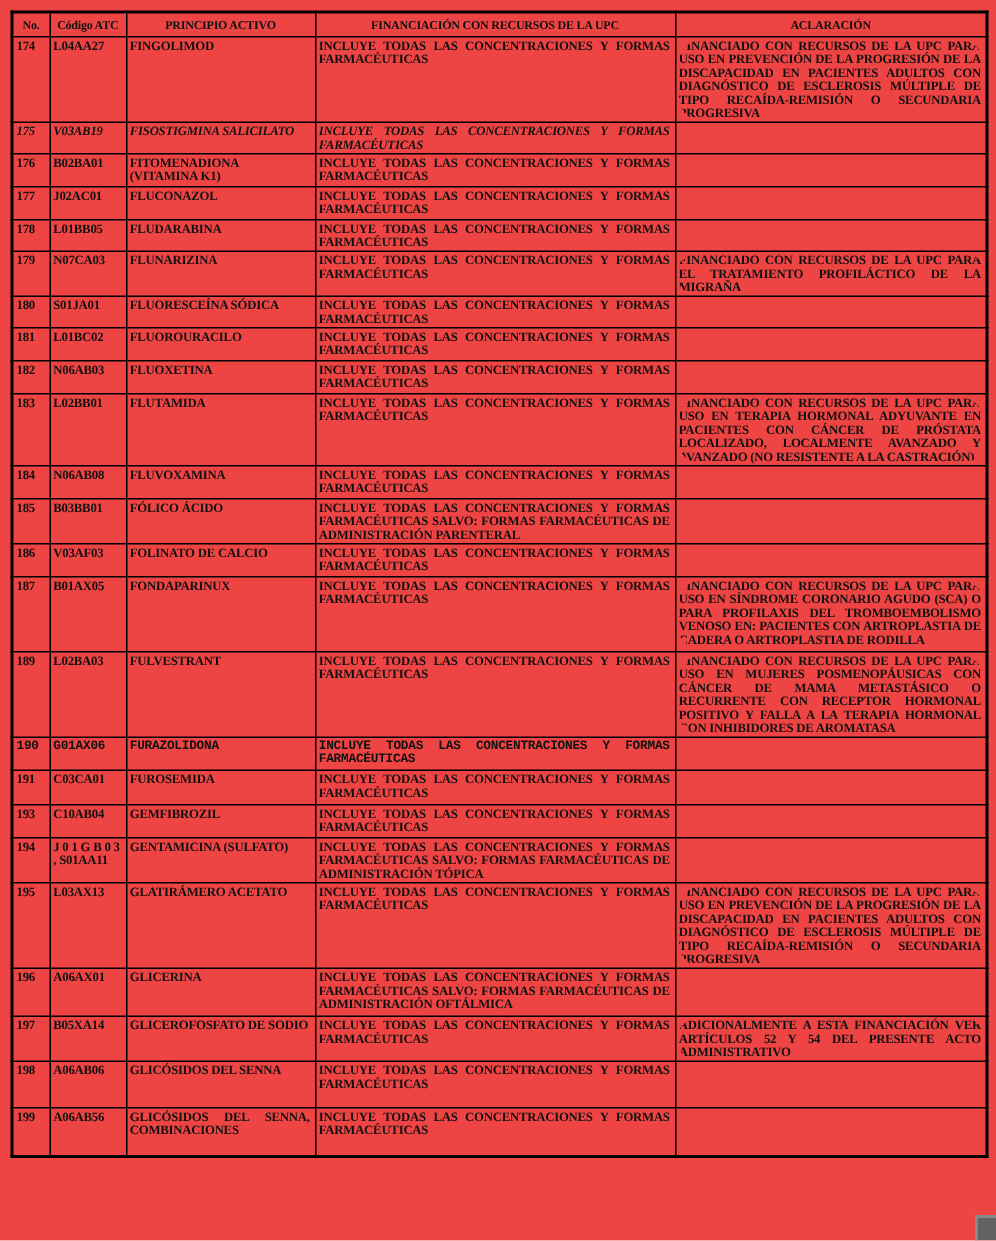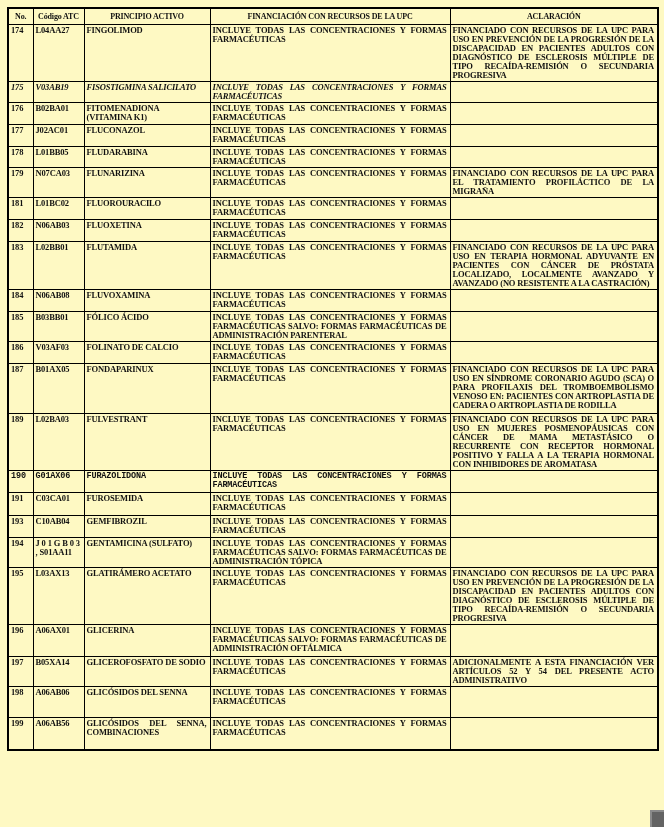--- a/index.html
+++ b/index.html
@@ -4,21 +4,21 @@
 <style>
   html, body {
     margin: 0;
     padding: 0;
     background: #ffffff;
   }
   .page {
     position: relative;
     width: 664px;
     height: 827px;
-    background: #fef9c3;
+    background: #ef4444;
     overflow: hidden;
     font-family: "Liberation Serif", "DejaVu Serif", serif;
     color: #111111;
   }
   table.med-table {
     position: absolute;
     left: 7px;
     top: 7px;
     width: 650px;
     border-collapse: collapse;
@@ -41,21 +41,21 @@
     text-align: center;
     vertical-align: middle;
     padding: 3px 2px;
     font-size: 8px;
     line-height: 9px;
   }
   td.cell-no { text-align: left; padding-left: 3px; }
   td.cell-atc { }
   td.cell-principio { text-align: justify; margin-left: 16px; }
   td.cell-financiacion { text-align: justify; }
-  td.cell-aclaracion { text-align: justify; }
+  td.cell-aclaracion { text-align: justify; border-radius: 20px; }
   .corner-handle {
     position: absolute;
     right: 0;
     bottom: 0;
     width: 14px;
     height: 17px;
     background: #636363;
     border-top: 2px solid #8a8a8a;
     border-left: 2px solid #8a8a8a;
     box-sizing: border-box;
@@ -119,20 +119,27 @@
       <td class="cell-financiacion">INCLUYE TODAS LAS CONCENTRACIONES Y FORMAS FARMACÉUTICAS</td>
       <td class="cell-aclaracion"></td>
     </tr>
         <tr style="height: 22px;">
       <td class="cell-no">179</td>
       <td class="cell-atc">N07CA03</td>
       <td class="cell-principio">FLUNARIZINA</td>
       <td class="cell-financiacion">INCLUYE TODAS LAS CONCENTRACIONES Y FORMAS FARMACÉUTICAS</td>
       <td class="cell-aclaracion">FINANCIADO CON RECURSOS DE LA UPC PARA EL TRATAMIENTO PROFILÁCTICO DE LA MIGRAÑA</td>
     </tr>
+        <tr style="height: 20px;">
+      <td class="cell-no">180</td>
+      <td class="cell-atc">S01JA01</td>
+      <td class="cell-principio">FLUORESCEÍNA SÓDICA</td>
+      <td class="cell-financiacion">INCLUYE TODAS LAS CONCENTRACIONES Y FORMAS FARMACÉUTICAS</td>
+      <td class="cell-aclaracion"></td>
+    </tr>
         <tr style="height: 22px;">
       <td class="cell-no">181</td>
       <td class="cell-atc">L01BC02</td>
       <td class="cell-principio">FLUOROURACILO</td>
       <td class="cell-financiacion">INCLUYE TODAS LAS CONCENTRACIONES Y FORMAS FARMACÉUTICAS</td>
       <td class="cell-aclaracion"></td>
     </tr>
         <tr style="height: 22px;">
       <td class="cell-no">182</td>
       <td class="cell-atc">N06AB03</td>

